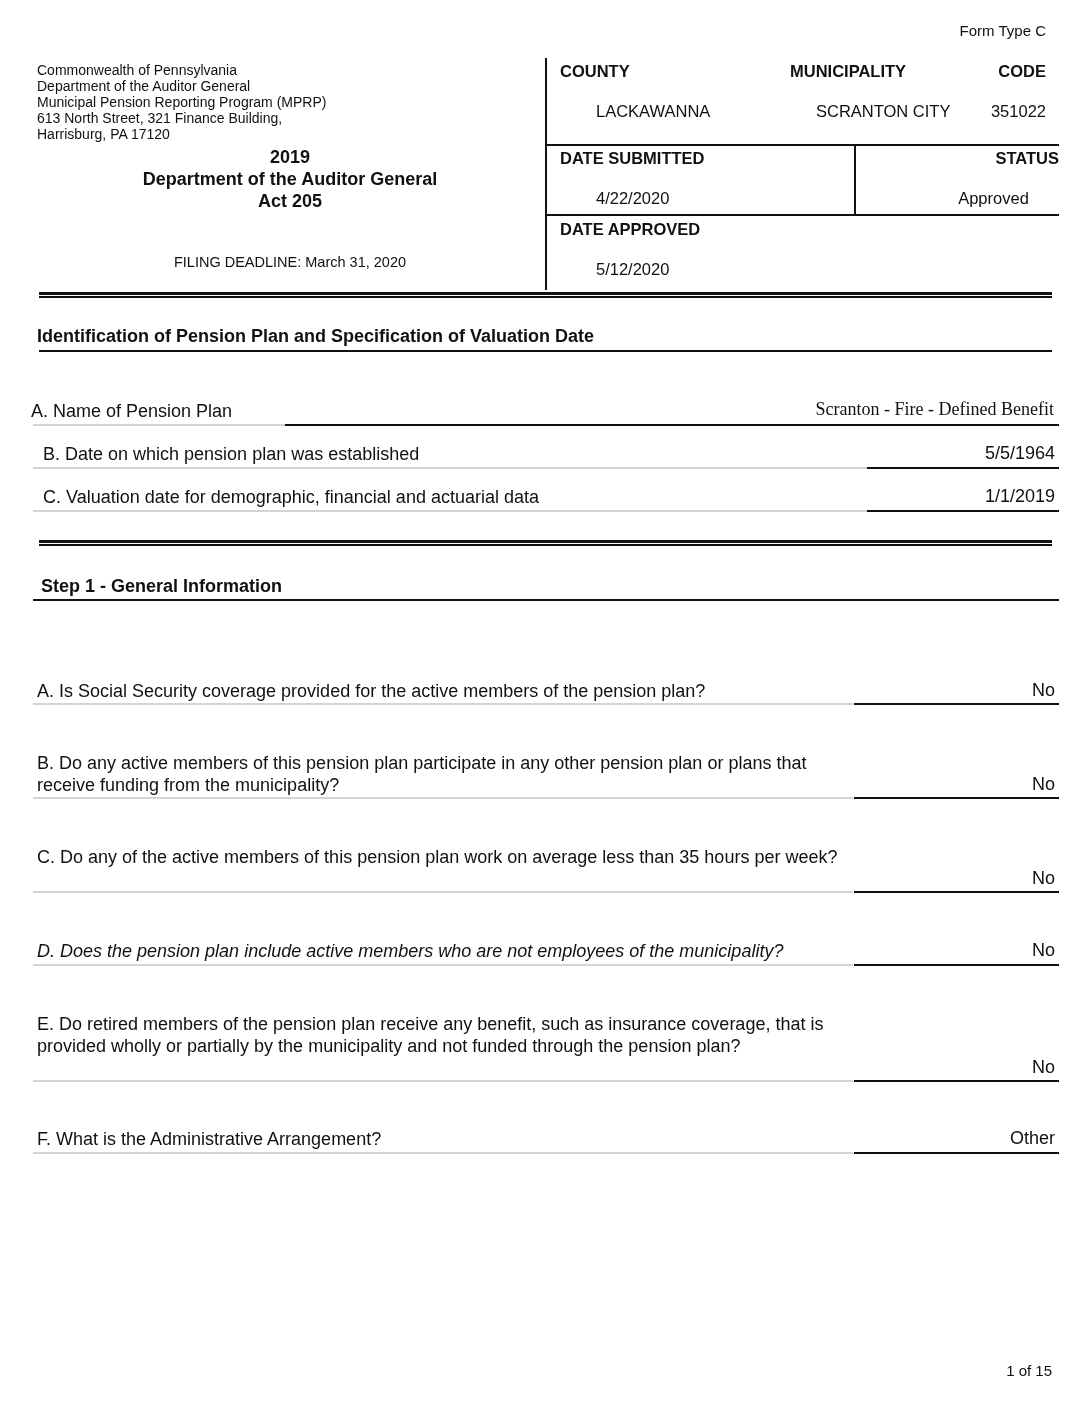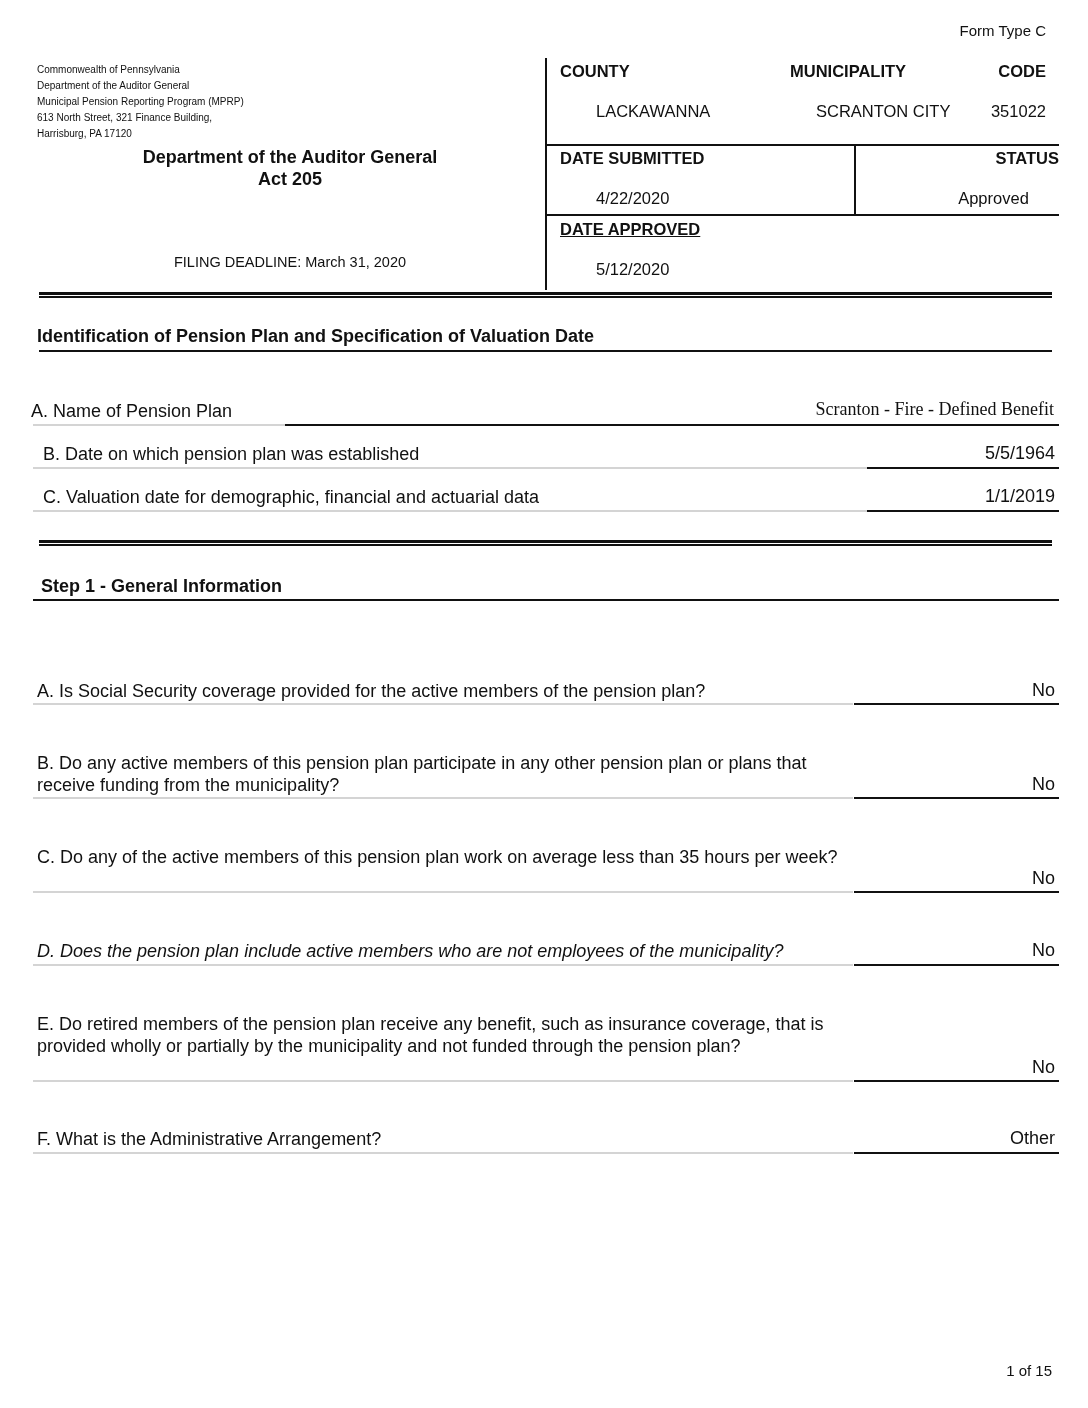--- a/index.html
+++ b/index.html
@@ -3,21 +3,21 @@
   <meta charset="utf-8">
   <style>
     html, body { margin: 0; padding: 0; background: #ffffff; }
     body {
       width: 1088px; height: 1408px; position: relative; overflow: hidden;
       font-family: "Liberation Sans", sans-serif; color: #111;
     }
     .abs { position: absolute; }
     .form-type { top: 22px; right: 42px; font-size: 15px; }
 
-    .addr { left: 37px; top: 62px; font-size: 10px; line-height: 16px; }
+    .addr { left: 37px; top: 62px; font-size: 14px; line-height: 16px; }
     .title-block { left: 37px; top: 146px; width: 506px; text-align: center; font-weight: bold; font-size: 18px; line-height: 22px; }
     .deadline { left: 37px; top: 254px; width: 506px; text-align: center; font-size: 14.5px; }
 
     .vline { left: 545px; top: 58px; width: 2px; height: 232px; background: #111; }
     .hdr-lbl { font-weight: bold; font-size: 16.5px; }
     .hdr-val { font-size: 16.5px; margin-left: 36px; }
 
     .hline { height: 2px; background: #111; }
     .dbl { height: 6px; border-top: 3px solid #111; border-bottom: 2px solid #111; box-sizing: border-box; }
 
@@ -37,20 +37,21 @@
 
 <div class="abs addr">
   <div>Commonwealth of Pennsylvania</div>
   <div>Department of the Auditor General</div>
   <div>Municipal Pension Reporting Program (MPRP)</div>
   <div>613 North Street, 321 Finance Building,</div>
   <div>Harrisburg, PA 17120</div>
 </div>
 
 <div class="abs title-block">
+  <div>2019</div>
   <div>Department of the Auditor General</div>
   <div>Act 205</div>
 </div>
 <div class="abs deadline">FILING DEADLINE:  March 31, 2020</div>
 
 <div class="abs vline"></div>
 <div class="abs hdr-lbl" style="left:560px; top:62px;">COUNTY</div>
 <div class="abs hdr-lbl" style="left:790px; top:62px;">MUNICIPALITY</div>
 <div class="abs hdr-lbl" style="right:42px; top:62px;">CODE</div>
 <div class="abs hdr-val" style="left:560px; top:102px;">LACKAWANNA</div>
@@ -58,21 +59,21 @@
 <div class="abs hdr-val" style="right:42px; top:102px;">351022</div>
 
 <div class="abs hline" style="left:546px; top:144px; width:513px;"></div>
 <div class="abs" style="left:854px; top:144px; width:2px; height:72px; background:#111;"></div>
 <div class="abs hdr-lbl" style="left:560px; top:149px;">DATE SUBMITTED</div>
 <div class="abs hdr-lbl" style="left:856px; width:203px; text-align:right; top:149px;">STATUS</div>
 <div class="abs hdr-val" style="left:560px; top:189px;">4/22/2020</div>
 <div class="abs hdr-val" style="left:856px; width:203px; text-align:center; top:189px;">Approved</div>
 
 <div class="abs hline" style="left:546px; top:214px; width:513px;"></div>
-<div class="abs hdr-lbl" style="left:560px; top:220px;text-decoration:underline;">DATE APPROVED</div>
+<div class="abs hdr-lbl" style="left:560px; top:220px;">DATE APPROVED</div>
 <div class="abs hdr-val" style="left:560px; top:260px;">5/12/2020</div>
 
 <div class="abs dbl" style="left:39px; top:292px; width:1013px;"></div>
 
 <div class="abs section-title" style="left:37px; top:326px;">Identification of Pension Plan and Specification of Valuation Date</div>
 <div class="abs hline" style="left:39px; top:350px; width:1013px;"></div>
 
 <div class="abs row-label" style="left:31px; top:400px;">A. Name of Pension Plan</div>
 <div class="abs row-value" style="right:34px; top:399px;font-family:Liberation Serif, serif;">Scranton - Fire - Defined Benefit</div>
 <div class="abs grey-line" style="top:424px; width:252px;"></div>

